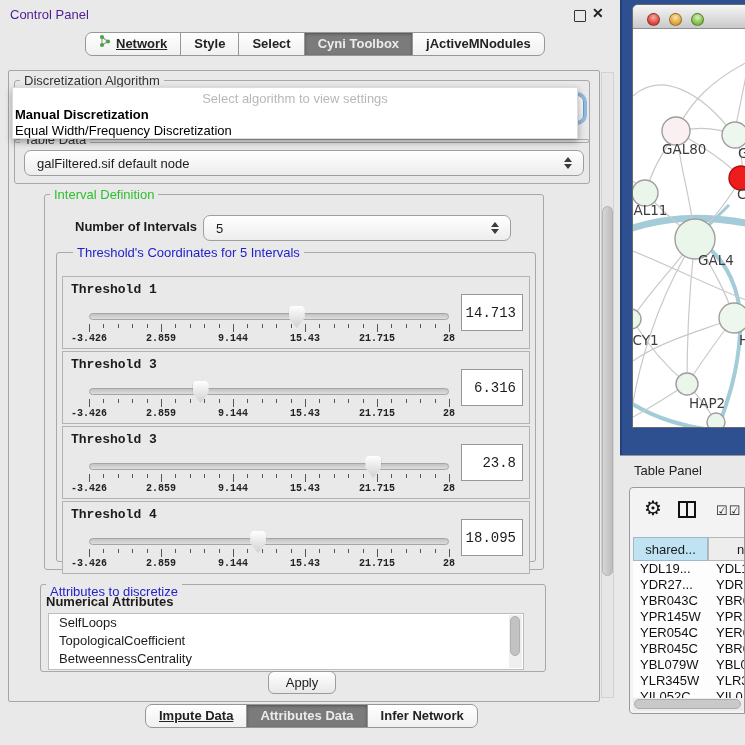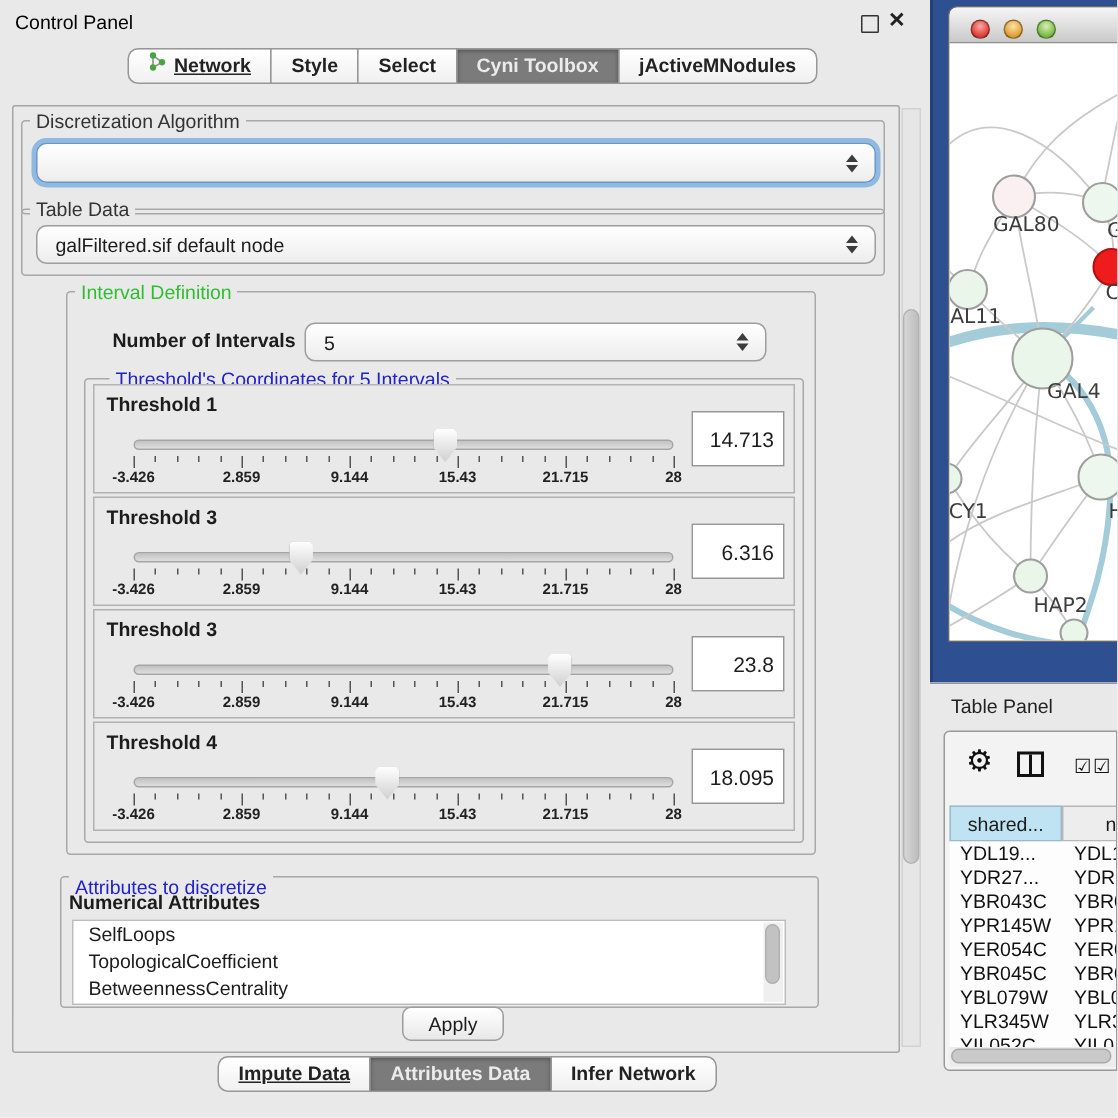--- a/index.html
+++ b/index.html
@@ -2,21 +2,21 @@
 <html><head>
 <meta charset="utf-8">
 <style>
   html,body{margin:0;padding:0;}
   #app{position:relative;width:745px;height:745px;background:#e9e9e9;overflow:hidden;
        font-family:"Liberation Sans",sans-serif;color:#1c1c1c;}
   .abs{position:absolute;}
 
   
   .titlebar{left:0;top:0;width:620px;height:28px;background:#e9e9e9;}
-  .titlebar-text{left:10px;top:7px;font-size:13px;color:#000000;}
+  .titlebar-text{left:10px;top:7px;font-size:13px;color:#4c1d95;}
   .float-ic{left:574px;top:10px;width:10px;height:10px;border:1.6px solid #333;border-radius:1px;}
   .close-ic{left:592px;top:5px;font-size:14px;font-weight:bold;color:#222;}
 
   
   .tabrow{display:flex;}
   .tab{background:linear-gradient(#ffffff,#f0f0f0);border:1px solid #979797;margin-left:-1px;
        font-size:13px;font-weight:bold;color:#222;padding:0 13px;height:22px;line-height:22px;
        display:flex;align-items:center;gap:5px;white-space:nowrap;}
   .tab:first-child{border-radius:7px 0 0 7px;margin-left:0;text-decoration:underline;}
   .tab:last-child{border-radius:0 7px 7px 0;}
@@ -46,21 +46,21 @@
   .focus-ring{box-shadow:0 0 0 3px rgba(96,160,220,.65);border:1px solid #6898c8;}
 
   
   .popup{left:12px;top:87px;width:566px;height:52px;background:#ffffff;z-index:40;
        border:1px solid #dcdcdc;box-shadow:0 3px 7px rgba(0,0,0,.35);box-sizing:border-box;}
   .popup-hint{text-align:center;font-size:13px;color:#b8b8b8;line-height:17px;padding-top:2px;}
   .popup-option{font-size:13px;line-height:16px;padding-left:2px;color:#000;}
   .popup-option.sel{font-weight:bold;}
 
   
-  .th-stack{left:62px;top:256px;width:468px;}
+  .th-stack{left:62px;top:276px;width:468px;font-family:Liberation Mono, monospace;}
   .th-row{position:relative;height:71px;border:1px solid #b2b2b2;background:#e9e9e9;margin-bottom:2px;box-sizing:content-box;}
   .th-title{position:absolute;left:8px;top:5px;font-size:13px;font-weight:bold;}
   .th-track{position:absolute;left:26px;top:36px;width:360px;height:7px;border-radius:4px;
        background:linear-gradient(#c2c2c2,#dedede);border:1px solid #a5a5a5;box-sizing:border-box;}
   .th-knob{position:absolute;top:29px;width:16px;height:22px;background:linear-gradient(#ffffff,#d0d0d0);
        clip-path:polygon(15% 0,85% 0,100% 12%,100% 55%,50% 100%,0 55%,0 12%);filter:drop-shadow(0 0 1px #787878);}
   .th-ticks{position:absolute;left:26px;top:47px;width:360px;height:9px;}
   .tick{position:absolute;top:0;width:1px;background:#555;}
   .tick.minor{height:4px;}
   .tick.major{height:8px;}
@@ -150,20 +150,27 @@
 
   <div class="abs grp" style="left:14px;top:80px;width:574px;height:61px;"></div>
   <div class="abs grp-label lbl-dark" style="left:20px;top:73px;">Discretization Algorithm</div>
   <div class="abs combo focus-ring" style="left:24px;top:95px;width:560px;height:27px;z-index:10;">
     <div class="spinner">
         <div class="tri-up"></div>
         <div class="tri-dn"></div>
       </div>
   </div>
 
+  <div class="abs popup">
+    <div class="popup-hint">Select algorithm to view settings</div>
+    <div id="popup-options">
+        <div class="popup-option sel">Manual Discretization</div>
+        <div class="popup-option">Equal Width/Frequency Discretization</div>
+      </div>
+  </div>
 
   <div class="abs grp" style="left:14px;top:139px;width:574px;height:43px;"></div>
   <div class="abs grp-label lbl-dark" style="left:20px;top:132px;z-index:5;">Table Data</div>
   <div class="abs combo" style="left:24px;top:150px;width:560px;height:26px;">
     <span>galFiltered.sif default node</span>
     <div class="spinner">
         <div class="tri-up"></div>
         <div class="tri-dn"></div>
       </div>
   </div>

